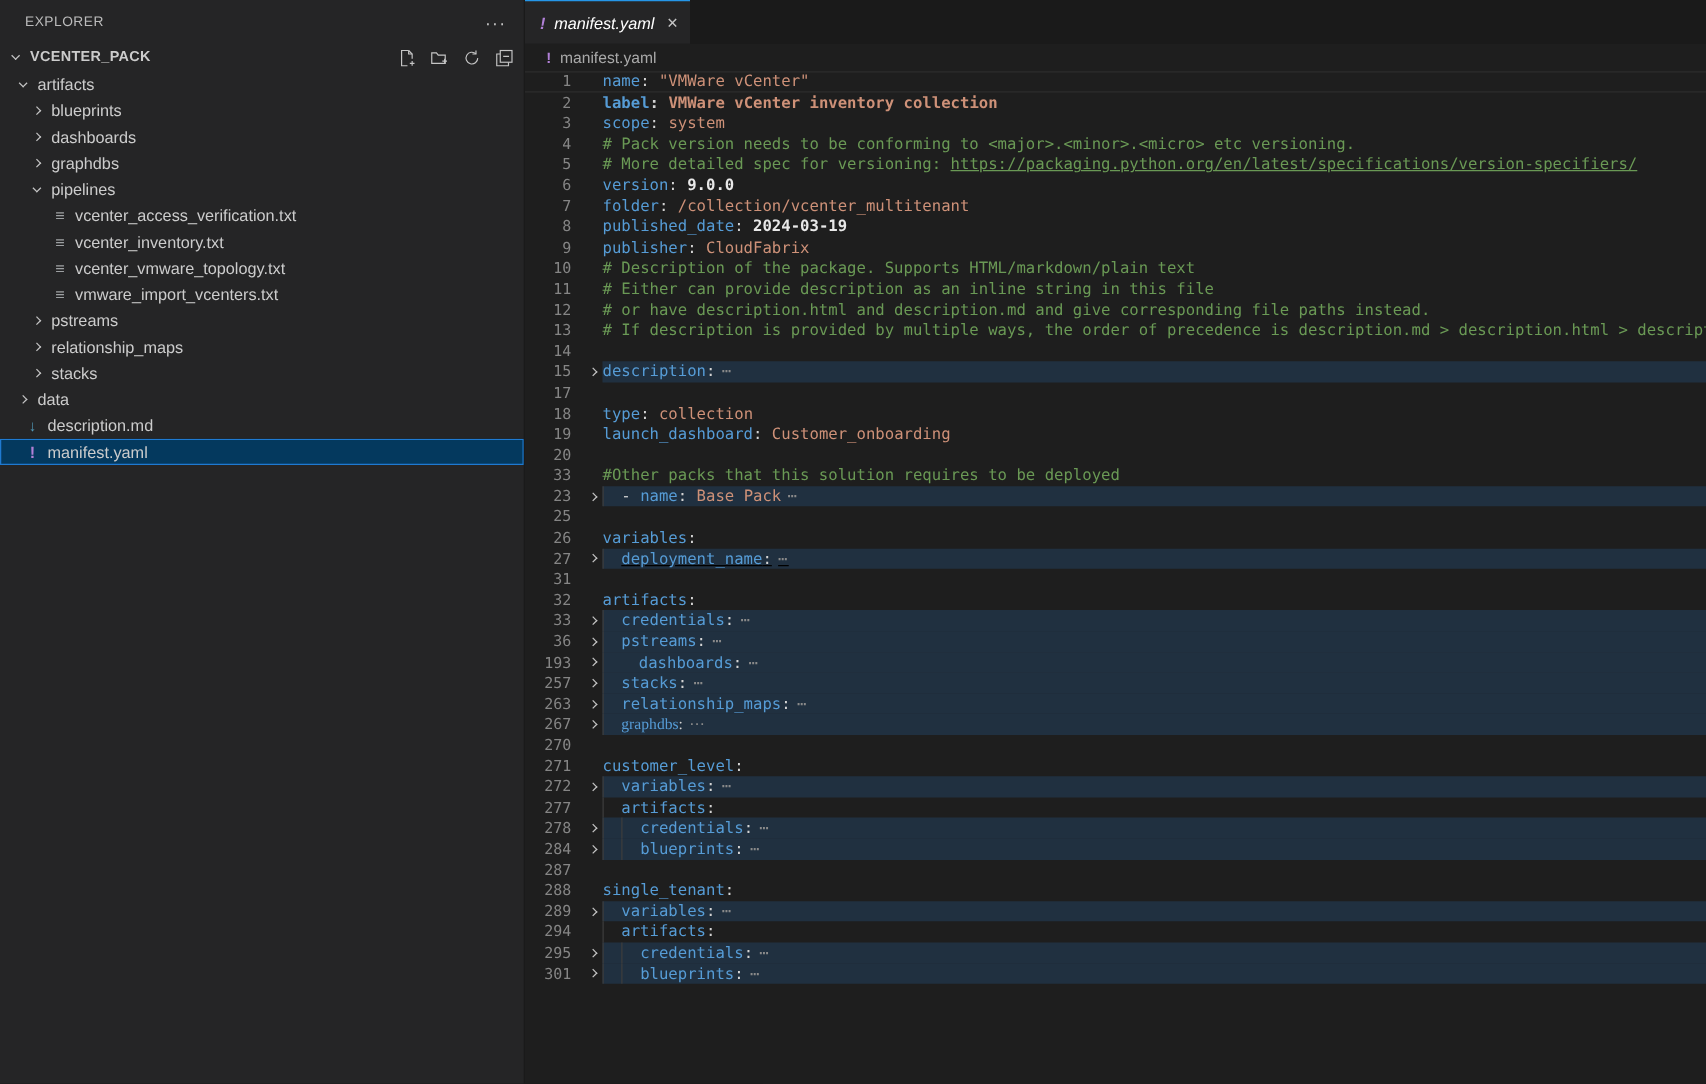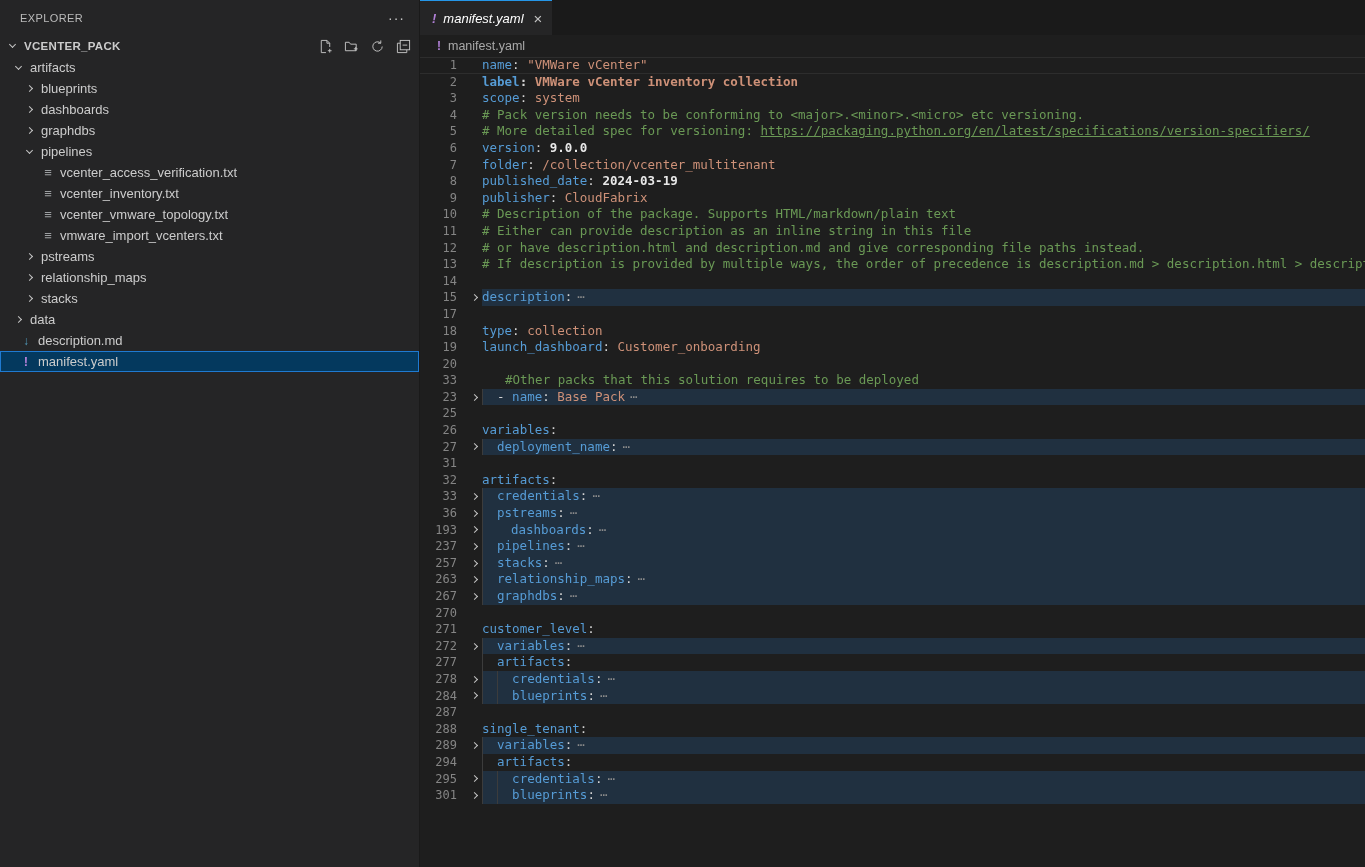--- a/index.html
+++ b/index.html
@@ -215,34 +215,33 @@
         <div class="code-row"><span class="g-num">10</span><span class="g-fold"></span><span class="c-wrap"><span style="display: inline-block; padding-left: 0px;"><span class="tk-c"># Description of the package. Supports HTML/markdown/plain text</span></span></span></div>
         <div class="code-row"><span class="g-num">11</span><span class="g-fold"></span><span class="c-wrap"><span style="display: inline-block; padding-left: 0px;"><span class="tk-c"># Either can provide description as an inline string in this file</span></span></span></div>
         <div class="code-row"><span class="g-num">12</span><span class="g-fold"></span><span class="c-wrap"><span style="display: inline-block; padding-left: 0px;"><span class="tk-c"># or have description.html and description.md and give corresponding file paths instead.</span></span></span></div>
         <div class="code-row"><span class="g-num">13</span><span class="g-fold"></span><span class="c-wrap"><span style="display: inline-block; padding-left: 0px;"><span class="tk-c"># If description is provided by multiple ways, the order of precedence is description.md &gt; description.html &gt; description.value</span></span></span></div>
         <div class="code-row"><span class="g-num">14</span><span class="g-fold"></span><span class="c-wrap"><span style="display: inline-block; padding-left: 0px;"></span></span></div>
         <div class="code-row"><span class="g-num">15</span><span class="g-fold"><span class="chev right"></span></span><span class="c-wrap hl"><span style="display: inline-block; padding-left: 0px;"><span class="tk-k">description</span><span class="tk-p">:</span><span class="fold-marker">⋯</span></span></span></div>
         <div class="code-row"><span class="g-num">17</span><span class="g-fold"></span><span class="c-wrap"><span style="display: inline-block; padding-left: 0px;"></span></span></div>
         <div class="code-row"><span class="g-num">18</span><span class="g-fold"></span><span class="c-wrap"><span style="display: inline-block; padding-left: 0px;"><span class="tk-k">type</span><span class="tk-p">: </span><span class="tk-s">collection</span></span></span></div>
         <div class="code-row"><span class="g-num">19</span><span class="g-fold"></span><span class="c-wrap"><span style="display: inline-block; padding-left: 0px;"><span class="tk-k">launch_dashboard</span><span class="tk-p">: </span><span class="tk-s">Customer_onboarding</span></span></span></div>
         <div class="code-row"><span class="g-num">20</span><span class="g-fold"></span><span class="c-wrap"><span style="display: inline-block; padding-left: 0px;"></span></span></div>
-        <div class="code-row"><span class="g-num">33</span><span class="g-fold"></span><span class="c-wrap"><span style="display: inline-block; padding-left: 0px; margin-left: 23px;"><span class="tk-c">#Other packs that this solution requires to be deployed</span></span></span></div>
+        <div class="code-row"><span class="g-num">33</span><span class="g-fold"></span><span class="c-wrap"><span style="display: inline-block; padding-left: 0px;"><span class="tk-c">#Other packs that this solution requires to be deployed</span></span></span></div>
         <div class="code-row"><span class="g-num">23</span><span class="g-fold"><span class="chev right"></span></span><span class="c-wrap hl"><span class="guide" style="left: 0px;"></span><span style="display: inline-block; padding-left: 15.06px;"><span class="tk-p">- </span><span class="tk-k">name</span><span class="tk-p">: </span><span class="tk-s">Base Pack</span><span class="fold-marker">⋯</span></span></span></div>
         <div class="code-row"><span class="g-num">25</span><span class="g-fold"></span><span class="c-wrap"><span style="display: inline-block; padding-left: 0px;"></span></span></div>
         <div class="code-row"><span class="g-num">26</span><span class="g-fold"></span><span class="c-wrap"><span style="display: inline-block; padding-left: 0px;"><span class="tk-k">variables</span><span class="tk-p">:</span></span></span></div>
-        <div class="code-row"><span class="g-num">27</span><span class="g-fold"><span class="chev right"></span></span><span class="c-wrap hl"><span class="guide" style="left: 0px;"></span><span style="display: inline-block; padding-left: 15.06px;"><span class="tk-k">deployment_name</span><span class="tk-p">:</span><span class="fold-marker">⋯</span></span></span></div>
+        <div class="code-row"><span class="g-num">27</span><span class="g-fold"><span class="chev right"></span></span><span class="c-wrap hl"><span class="guide" style="left: 0px;"></span><span style="display: inline-block; padding-left: 15.06px; text-decoration: underline;"><span class="tk-k">deployment_name</span><span class="tk-p">:</span><span class="fold-marker">⋯</span></span></span></div>
         <div class="code-row"><span class="g-num">31</span><span class="g-fold"></span><span class="c-wrap"><span style="display: inline-block; padding-left: 0px;"></span></span></div>
         <div class="code-row"><span class="g-num">32</span><span class="g-fold"></span><span class="c-wrap"><span style="display: inline-block; padding-left: 0px;"><span class="tk-k">artifacts</span><span class="tk-p">:</span></span></span></div>
         <div class="code-row"><span class="g-num">33</span><span class="g-fold"><span class="chev right"></span></span><span class="c-wrap hl"><span class="guide" style="left: 0px;"></span><span style="display: inline-block; padding-left: 15.06px;"><span class="tk-k">credentials</span><span class="tk-p">:</span><span class="fold-marker">⋯</span></span></span></div>
         <div class="code-row"><span class="g-num">36</span><span class="g-fold"><span class="chev right"></span></span><span class="c-wrap hl"><span class="guide" style="left: 0px;"></span><span style="display: inline-block; padding-left: 15.06px;"><span class="tk-k">pstreams</span><span class="tk-p">:</span><span class="fold-marker">⋯</span></span></span></div>
         <div class="code-row"><span class="g-num">193</span><span class="g-fold"><span class="chev right"></span></span><span class="c-wrap hl"><span class="guide" style="left: 0px;"></span><span style="display: inline-block; padding-left: 29px;"><span class="tk-k">dashboards</span><span class="tk-p">:</span><span class="fold-marker">⋯</span></span></span></div>
-        <div class="code-row"><span class="g-num">237</span><span class="g-fold"><span class="chev right"></span></span><span class="c-wrap hl"><span class="guide" style="left: 0px;"></span><span style="display: inline-block; padding-left: 15.06px;"><span class="tk-k">pipelines</span><span class="tk-p">:</span><span class="fold-marker">⋯</span></span></span></div>
         <div class="code-row"><span class="g-num">257</span><span class="g-fold"><span class="chev right"></span></span><span class="c-wrap hl"><span class="guide" style="left: 0px;"></span><span style="display: inline-block; padding-left: 15.06px;"><span class="tk-k">stacks</span><span class="tk-p">:</span><span class="fold-marker">⋯</span></span></span></div>
         <div class="code-row"><span class="g-num">263</span><span class="g-fold"><span class="chev right"></span></span><span class="c-wrap hl"><span class="guide" style="left: 0px;"></span><span style="display: inline-block; padding-left: 15.06px;"><span class="tk-k">relationship_maps</span><span class="tk-p">:</span><span class="fold-marker">⋯</span></span></span></div>
-        <div class="code-row"><span class="g-num">267</span><span class="g-fold"><span class="chev right"></span></span><span class="c-wrap hl"><span class="guide" style="left: 0px;"></span><span style="display: inline-block; padding-left: 15.06px;"><span class="tk-k">graphdbs</span><span class="tk-p">:</span><span class="fold-marker">⋯</span></span></span></div>
+        <div class="code-row"><span class="g-num">267</span><span class="g-fold"><span class="chev right"></span></span><span class="c-wrap hl"><span class="guide" style="left: 0px;"></span><span style="display: inline-block; padding-left: 15.06px; font-family: Liberation Serif, serif;"><span class="tk-k">graphdbs</span><span class="tk-p">:</span><span class="fold-marker">⋯</span></span></span></div>
         <div class="code-row"><span class="g-num">270</span><span class="g-fold"></span><span class="c-wrap"><span style="display: inline-block; padding-left: 0px;"></span></span></div>
         <div class="code-row"><span class="g-num">271</span><span class="g-fold"></span><span class="c-wrap"><span style="display: inline-block; padding-left: 0px;"><span class="tk-k">customer_level</span><span class="tk-p">:</span></span></span></div>
         <div class="code-row"><span class="g-num">272</span><span class="g-fold"><span class="chev right"></span></span><span class="c-wrap hl"><span class="guide" style="left: 0px;"></span><span style="display: inline-block; padding-left: 15.06px;"><span class="tk-k">variables</span><span class="tk-p">:</span><span class="fold-marker">⋯</span></span></span></div>
         <div class="code-row"><span class="g-num">277</span><span class="g-fold"></span><span class="c-wrap"><span class="guide" style="left: 0px;"></span><span style="display: inline-block; padding-left: 15.06px;"><span class="tk-k">artifacts</span><span class="tk-p">:</span></span></span></div>
         <div class="code-row"><span class="g-num">278</span><span class="g-fold"><span class="chev right"></span></span><span class="c-wrap hl"><span class="guide" style="left: 0px;"></span><span class="guide" style="left: 15.06px;"></span><span style="display: inline-block; padding-left: 30.12px;"><span class="tk-k">credentials</span><span class="tk-p">:</span><span class="fold-marker">⋯</span></span></span></div>
         <div class="code-row"><span class="g-num">284</span><span class="g-fold"><span class="chev right"></span></span><span class="c-wrap hl"><span class="guide" style="left: 0px;"></span><span class="guide" style="left: 15.06px;"></span><span style="display: inline-block; padding-left: 30.12px;"><span class="tk-k">blueprints</span><span class="tk-p">:</span><span class="fold-marker">⋯</span></span></span></div>
         <div class="code-row"><span class="g-num">287</span><span class="g-fold"></span><span class="c-wrap"><span style="display: inline-block; padding-left: 0px;"></span></span></div>
         <div class="code-row"><span class="g-num">288</span><span class="g-fold"></span><span class="c-wrap"><span style="display: inline-block; padding-left: 0px;"><span class="tk-k">single_tenant</span><span class="tk-p">:</span></span></span></div>
         <div class="code-row"><span class="g-num">289</span><span class="g-fold"><span class="chev right"></span></span><span class="c-wrap hl"><span class="guide" style="left: 0px;"></span><span style="display: inline-block; padding-left: 15.06px;"><span class="tk-k">variables</span><span class="tk-p">:</span><span class="fold-marker">⋯</span></span></span></div>
         <div class="code-row"><span class="g-num">294</span><span class="g-fold"></span><span class="c-wrap"><span class="guide" style="left: 0px;"></span><span style="display: inline-block; padding-left: 15.06px;"><span class="tk-k">artifacts</span><span class="tk-p">:</span></span></span></div>

